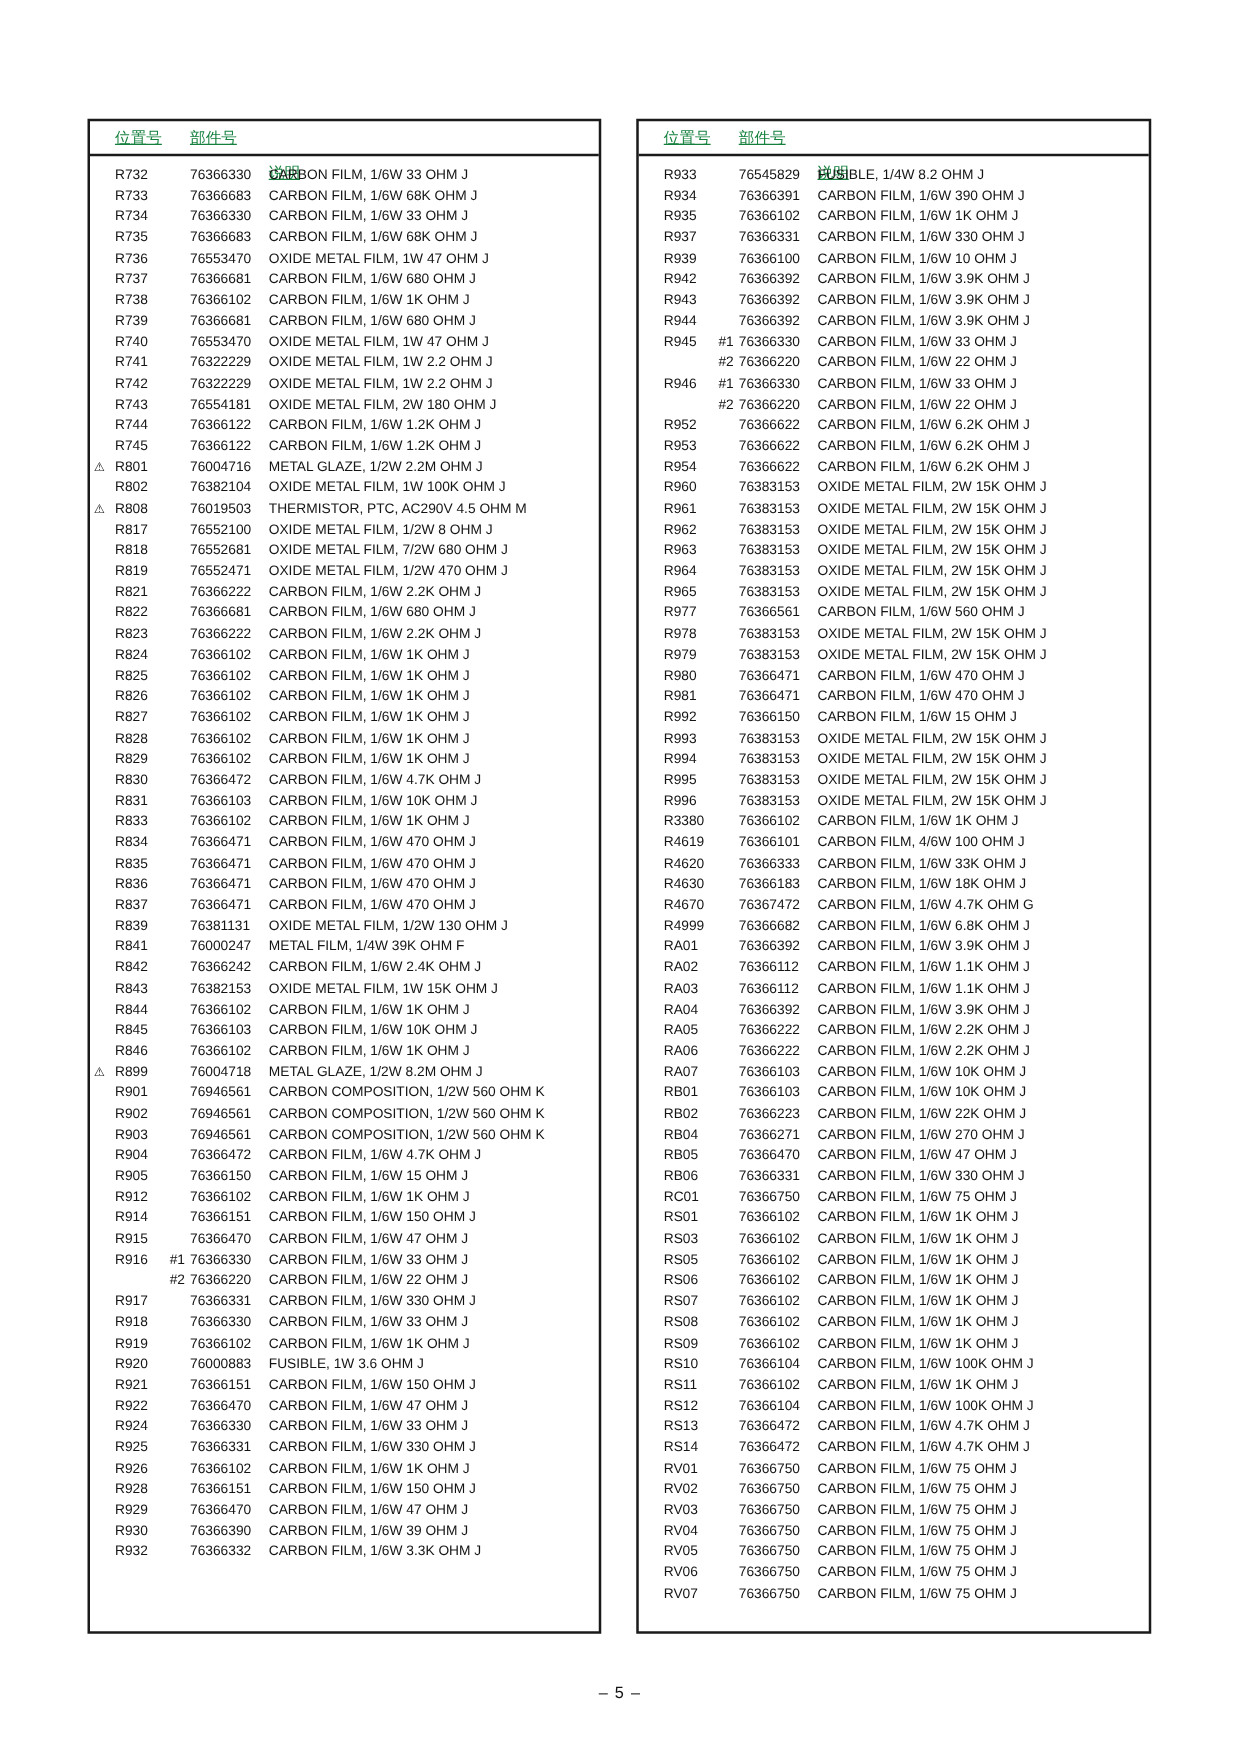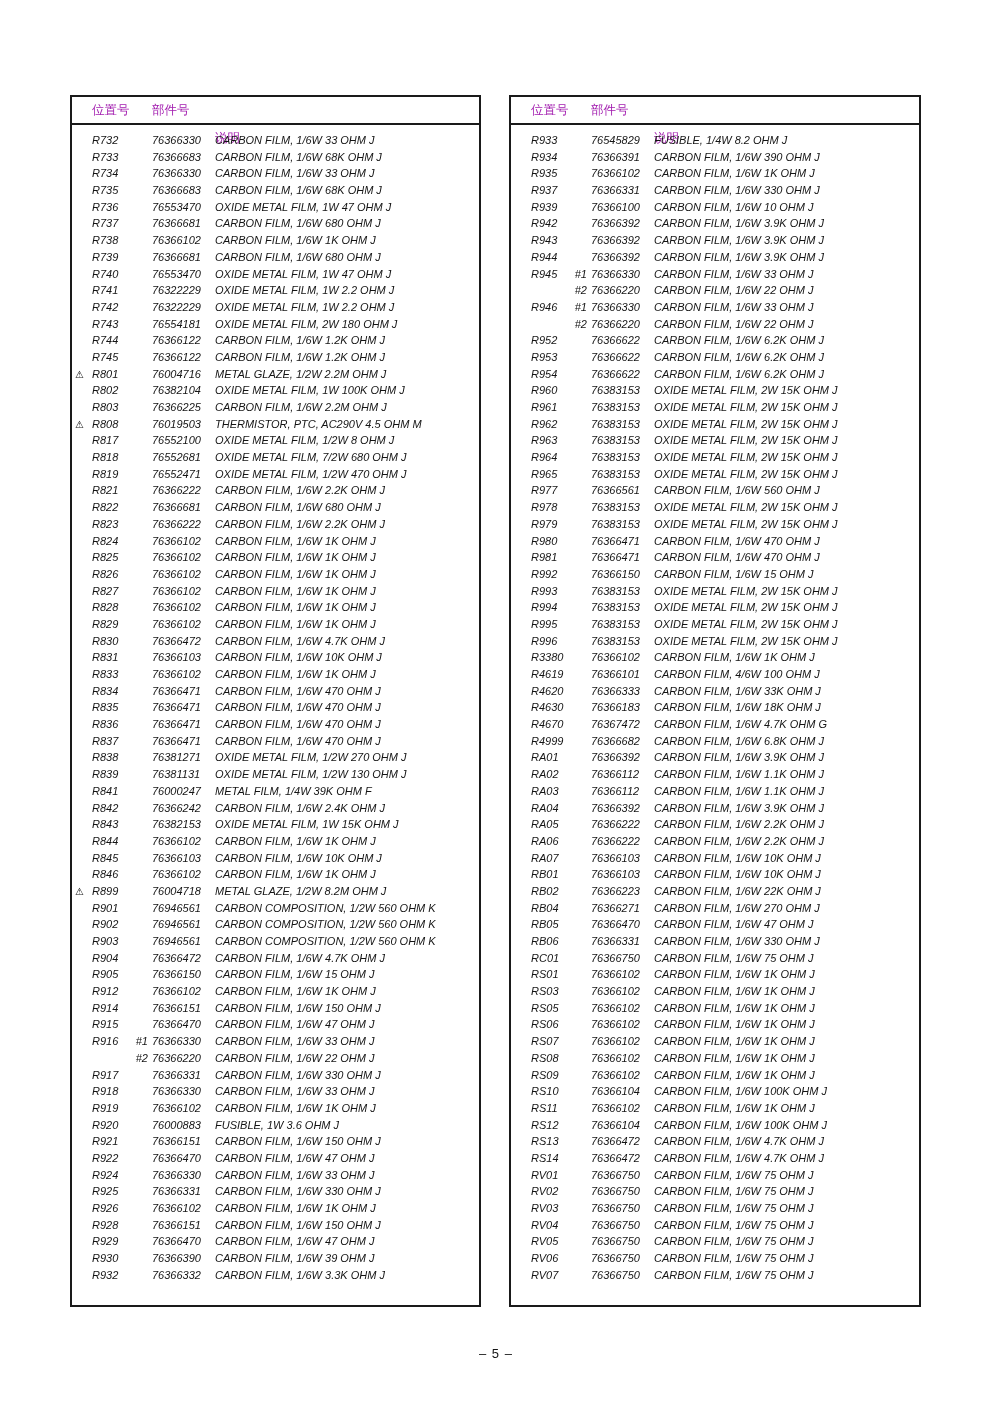--- a/index.html
+++ b/index.html
@@ -12,26 +12,26 @@
   .parts-box{
     position:absolute;top:95px;height:1212px;box-sizing:border-box;
     border:2px solid #1a1a1a;background:#ffffff;
   }
   #left-box{left:70px;width:411px;}
   #right-box{left:509px;width:412px;}
   .box-header{
     position:relative;height:26px;border-bottom:2px solid #1a1a1a;
   }
   .box-header span{
-    position:absolute;top:5px;font-size:12.5px;color:#a21caf;white-space:nowrap;
+    position:absolute;top:5px;font-size:12.5px;color:#15803d;white-space:nowrap;text-decoration:underline;
   }
   .hdr-ref{left:20px;}
   .hdr-part{left:80px;text-align:right;}
   .hdr-desc{left:143px;margin-top:28px;}
-  .box-body{position:absolute;left:0;right:0;top:28px;bottom:0;padding-top:7px;font-style:italic;}
+  .box-body{position:absolute;left:0;right:0;top:28px;bottom:0;padding-top:7px;}
   .row{position:relative;height:16.7px;}
   .cell{
     position:absolute;top:1px;font-size:11px;line-height:14px;
     white-space:nowrap;color:#141414;
   }
   .warn{left:3px;width:16px;font-size:10px;top:2px;}
   .ref{left:20px;}
   .note{left:50px;width:26px;text-align:right;}
   .part{left:80px;}
   .desc{left:143px;}
@@ -127,25 +127,20 @@
           <span class="cell ref">R801</span>
           <span class="cell part">76004716</span>
           <span class="cell desc">METAL GLAZE, 1/2W 2.2M OHM J</span>
         </div>
         <div class="row">
           <span class="cell ref">R802</span>
           <span class="cell part">76382104</span>
           <span class="cell desc">OXIDE METAL FILM, 1W 100K OHM J</span>
         </div>
         <div class="row">
-          <span class="cell ref">R803</span>
-          <span class="cell part">76366225</span>
-          <span class="cell desc">CARBON FILM, 1/6W 2.2M OHM J</span>
-        </div>
-        <div class="row">
           <span class="cell warn">⚠</span>
           <span class="cell ref">R808</span>
           <span class="cell part">76019503</span>
           <span class="cell desc">THERMISTOR, PTC, AC290V 4.5 OHM M</span>
         </div>
         <div class="row">
           <span class="cell ref">R817</span>
           <span class="cell part">76552100</span>
           <span class="cell desc">OXIDE METAL FILM, 1/2W 8 OHM J</span>
         </div>
@@ -231,25 +226,20 @@
         </div>
         <div class="row">
           <span class="cell ref">R836</span>
           <span class="cell part">76366471</span>
           <span class="cell desc">CARBON FILM, 1/6W 470 OHM J</span>
         </div>
         <div class="row">
           <span class="cell ref">R837</span>
           <span class="cell part">76366471</span>
           <span class="cell desc">CARBON FILM, 1/6W 470 OHM J</span>
-        </div>
-        <div class="row">
-          <span class="cell ref">R838</span>
-          <span class="cell part">76381271</span>
-          <span class="cell desc">OXIDE METAL FILM, 1/2W 270 OHM J</span>
         </div>
         <div class="row">
           <span class="cell ref">R839</span>
           <span class="cell part">76381131</span>
           <span class="cell desc">OXIDE METAL FILM, 1/2W 130 OHM J</span>
         </div>
         <div class="row">
           <span class="cell ref">R841</span>
           <span class="cell part">76000247</span>
           <span class="cell desc">METAL FILM, 1/4W 39K OHM F</span>

